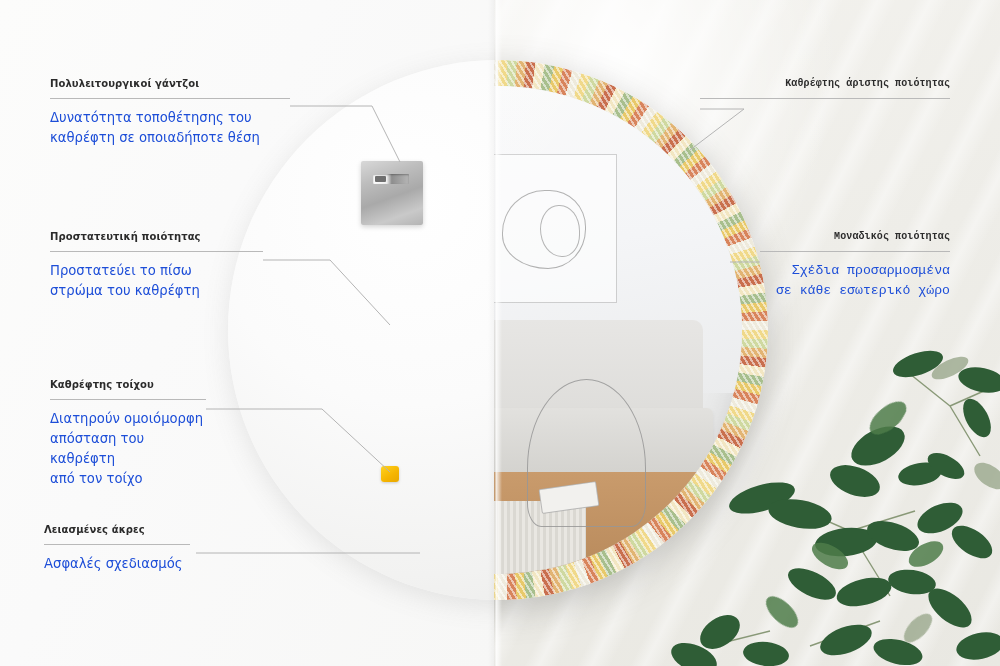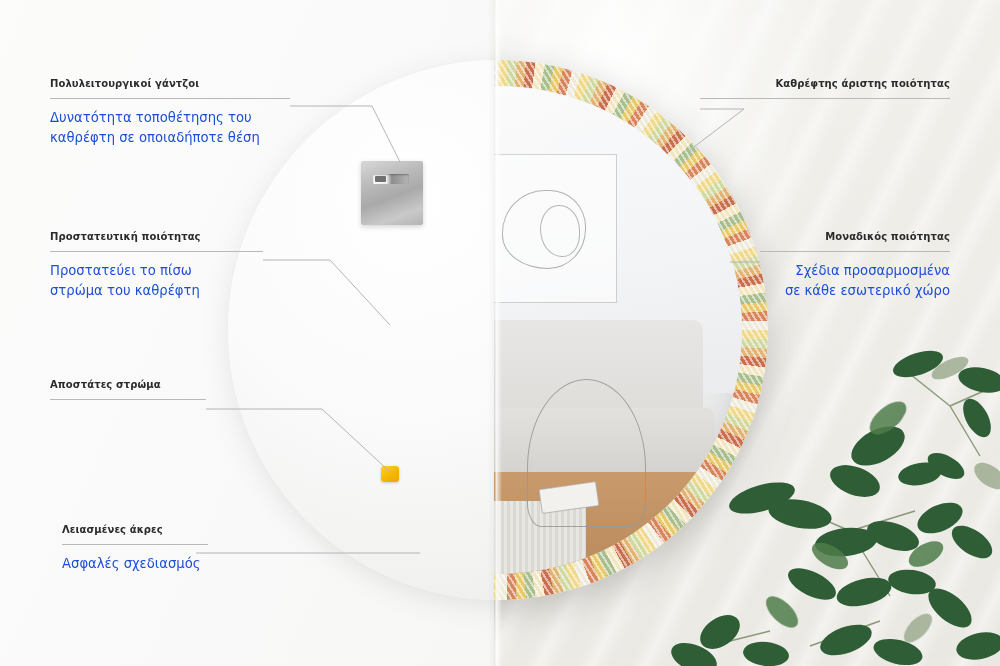--- a/index.html
+++ b/index.html
@@ -155,21 +155,21 @@
   .callout{position:absolute;}
   .callout h3{
     margin:0 0 9px 0;font-size:10px;font-weight:700;color:#2b2b2b;letter-spacing:.1px;
     white-space:nowrap;
   }
   .rule{height:1px;background:#b9b9b9;}
   .callout p{
     margin:9px 0 0 0;font-size:13.2px;line-height:1.52;color:#1d4ed8;font-weight:400;
   }
   .callout.left h3,.callout.left p{text-align:left;}
-  .callout.right h3,.callout.right p{text-align:right;}
+  .callout.right h3,.callout.right p{text-align:right;font-family:Liberation Mono, monospace;}
 
   .leader{position:absolute;overflow:visible;pointer-events:none;}
   .leader line{stroke:#b4b4b4;stroke-width:1;}
 </style>
 </head>
 <body>
 
 <div class="stage">
 
   <div class="left-panel">
@@ -273,25 +273,26 @@
     <p>Δυνατότητα τοποθέτησης του<br>καθρέφτη σε οποιαδήποτε θέση</p>
   </div>
 
   <div class="callout left" style="left:50px;top:231px;width:213px;">
     <h3>Προστατευτική ποιότητας</h3>
     <div class="rule"></div>
     <p>Προστατεύει το πίσω<br>στρώμα του καθρέφτη</p>
   </div>
 
   <div class="callout left" style="left:50px;top:379px;width:156px;">
-    <h3>Αποστάτες στρώμα</h3>
-    <div class="rule"></div>
-  </div>
-
-  <div class="callout left" style="left:62px;top:524px;width:146px;">
+    <h3>Καθρέφτης τοίχου</h3>
+    <div class="rule"></div>
+    <p>Διατηρούν ομοιόμορφη<br>απόσταση του καθρέφτη<br>από τον τοίχο</p>
+  </div>
+
+  <div class="callout left" style="left:44px;top:524px;width:146px;">
     <h3>Λειασμένες άκρες</h3>
     <div class="rule"></div>
     <p>Ασφαλές σχεδιασμός</p>
   </div>
 
   <div class="callout right" style="left:700px;top:78px;width:250px;">
     <h3>Καθρέφτης άριστης ποιότητας</h3>
     <div class="rule"></div>
   </div>
 

